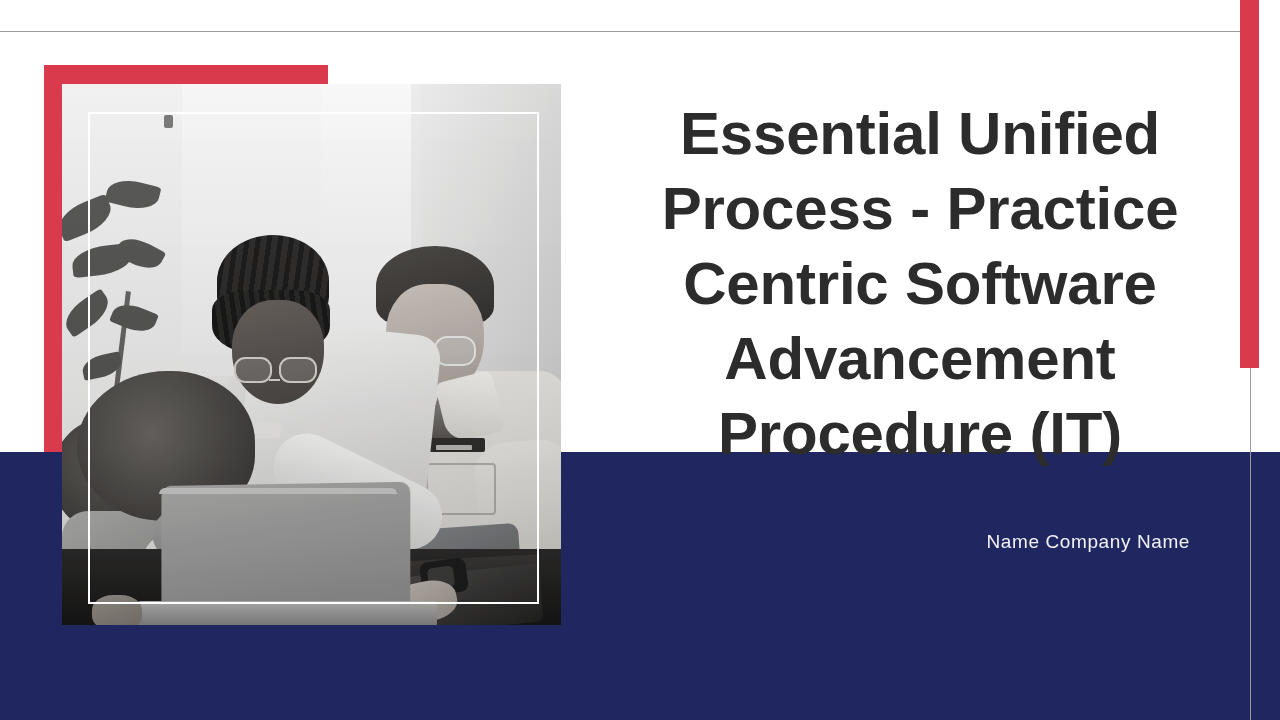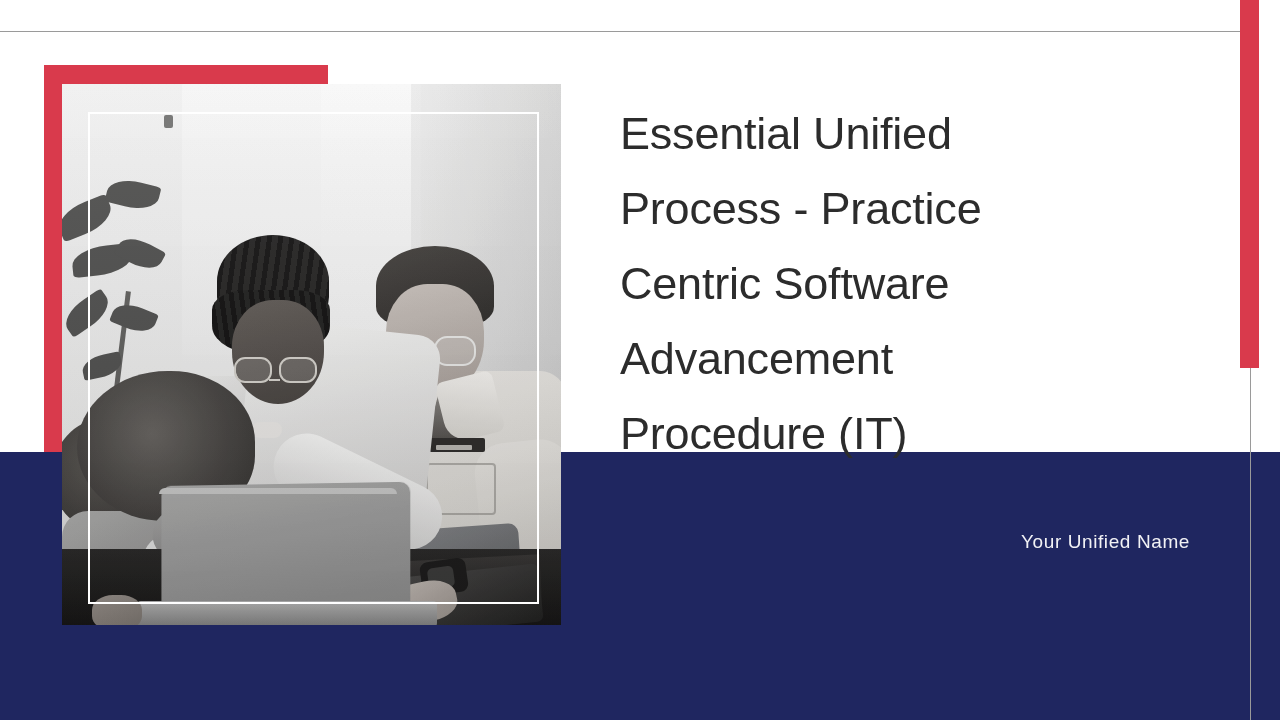--- a/index.html
+++ b/index.html
@@ -390,25 +390,25 @@
     box-sizing: border-box;
     pointer-events: none;
   }
 
   
   #title {
     position: absolute;
     left: 620px;
     top: 96px;
     width: 600px;
-    text-align: left;
+    text-align: center;
     color: #2c2c2c;
-    font-size: 45px;
+    font-size: 60px;
     line-height: 75px;
-    font-weight: 400;
+    font-weight: 700;
     letter-spacing: -0.2px;
     white-space: pre-line;
   }
 
   
   #company-name {
     position: absolute;
     left: 760px;
     top: 531px;
     width: 430px;
@@ -510,15 +510,15 @@
   </div>
 
   <div id="photo-inner-border"></div>
 
   <div id="title">Essential Unified
 Process - Practice
 Centric Software
 Advancement
 Procedure (IT)</div>
 
-  <div id="company-name">Your Unified Name</div>
+  <div id="company-name">Name Company Name</div>
 
 </div>
 
 </body></html>

